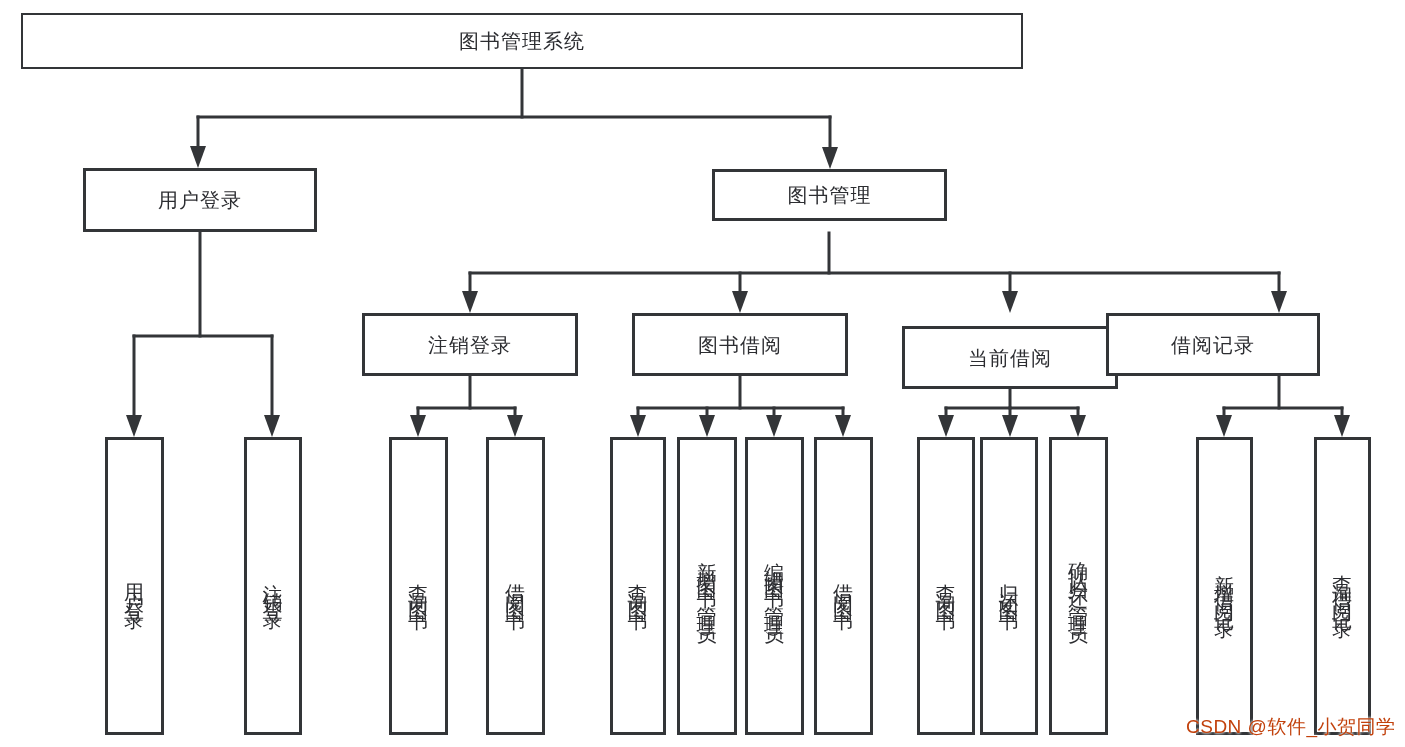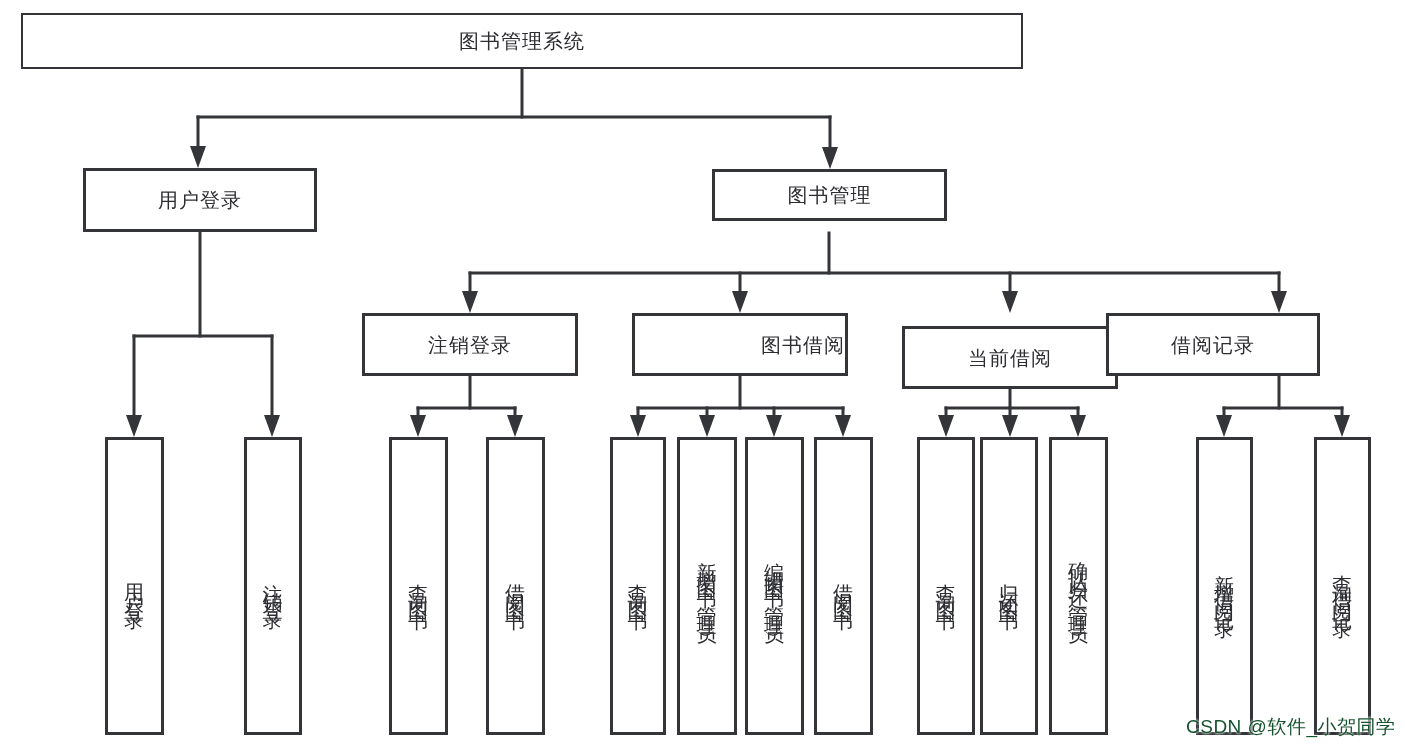--- a/index.html
+++ b/index.html
@@ -34,21 +34,21 @@
   .node.v .lbl{
     writing-mode:vertical-rl;
     text-orientation:mixed;
     letter-spacing:9px;
     white-space:normal;
   }
   #watermark{
     position:absolute;
     left:1186px;top:714px;
     font-size:19px;
-    color:#14532d;
+    color:#c2410c;
     letter-spacing:0.5px;
     white-space:nowrap;
     text-shadow:0 0 3px #ffffff,0 0 3px #ffffff;
     z-index:5;
   }
 </style>
 </head>
 <body>
 
 <div id="canvas">
@@ -112,21 +112,21 @@
       </div>
       <div class="node" style="left: 83px; top: 168px; width: 234px; height: 64px;">
         <span class="lbl">用户登录</span>
       </div>
       <div class="node" style="left: 712px; top: 169px; width: 235px; height: 52px;">
         <span class="lbl">图书管理</span>
       </div>
       <div class="node" style="left: 362px; top: 313px; width: 216px; height: 63px;">
         <span class="lbl">注销登录</span>
       </div>
-      <div class="node" style="left: 632px; top: 313px; width: 216px; height: 63px; justify-content: flex-end;">
+      <div class="node" style="left: 632px; top: 313px; width: 216px; height: 63px;">
         <span class="lbl">图书借阅</span>
       </div>
       <div class="node" style="left: 902px; top: 326px; width: 216px; height: 63px;">
         <span class="lbl">当前借阅</span>
       </div>
       <div class="node" style="left: 1106px; top: 313px; width: 214px; height: 63px;">
         <span class="lbl">借阅记录</span>
       </div>
       <div class="node v" style="left: 105px; top: 437px; width: 59px; height: 298px;">
         <span class="lbl">用户登录</span>

